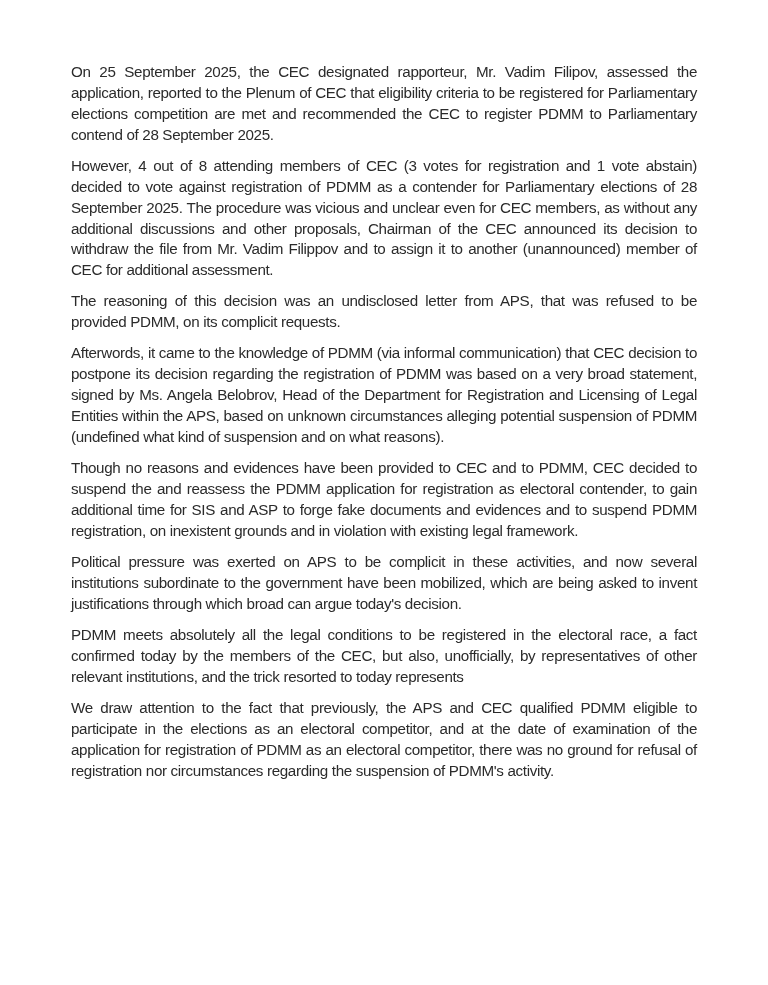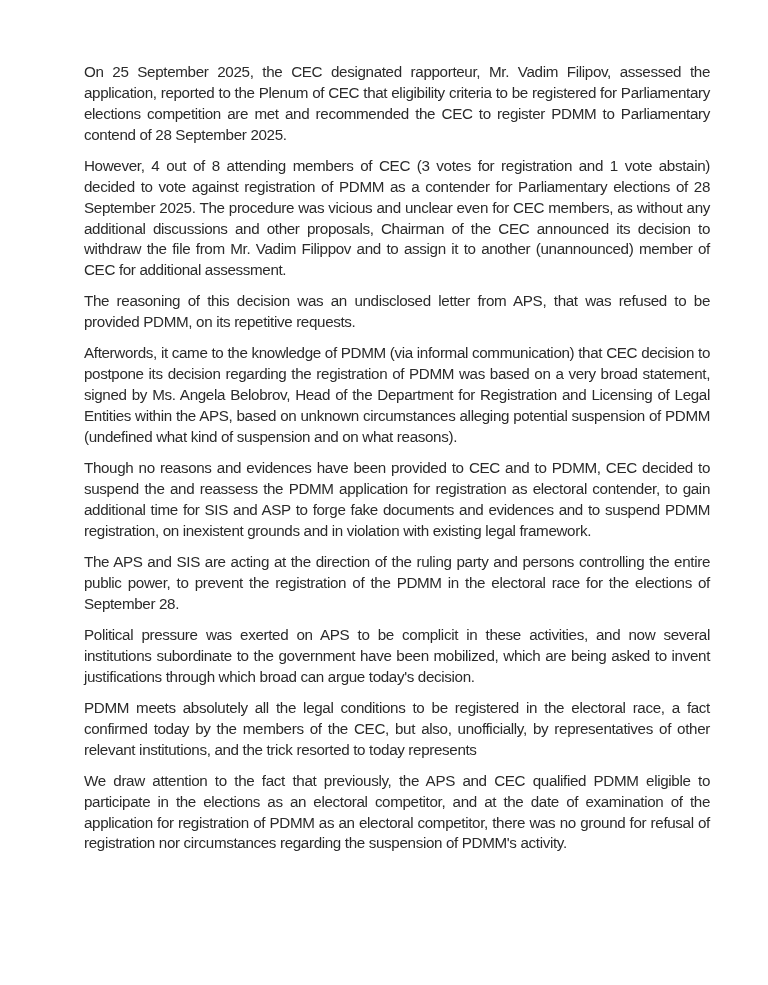--- a/index.html
+++ b/index.html
@@ -8,21 +8,21 @@
       background: #ffffff;
     }
     body {
       width: 768px;
       height: 985px;
       overflow: hidden;
       position: relative;
     }
     .page {
       position: absolute;
-      left: 84px;
+      left: 71px;
       top: 62px;
       width: 626px;
       color: #2b2b2b;
       font-family: "Liberation Sans", sans-serif;
       font-size: 15.2px;
       line-height: 20.9px;
       letter-spacing: -0.35px;
       word-spacing: 0px;
     }
     .page p {
@@ -32,20 +32,19 @@
       font-stretch: condensed;
       transform-origin: left top;
     }
   </style>
 </head>
 <body>
 
 <div class="page">
   <p>On 25 September 2025, the CEC designated rapporteur, Mr. Vadim Filipov, assessed the application, reported to the Plenum of CEC that eligibility criteria to be registered for Parliamentary elections competition are met and recommended the CEC to register PDMM to Parliamentary contend of 28 September 2025.</p>
   <p>However, 4 out of 8 attending members of CEC (3 votes for registration and 1 vote abstain) decided to vote against registration of PDMM as a contender for Parliamentary elections of 28 September 2025. The procedure was vicious and unclear even for CEC members, as without any additional discussions and other proposals, Chairman of the CEC announced its decision to withdraw the file from Mr. Vadim Filippov and to assign it to another (unannounced) member of CEC for additional assessment.</p>
-  <p>The reasoning of this decision was an undisclosed letter from APS, that was refused to be provided PDMM, on its repetitive requests.</p>
+  <p>The reasoning of this decision was an undisclosed letter from APS, that was refused to be provided PDMM, on its complicit requests.</p>
   <p>Afterwords, it came to the knowledge of PDMM (via informal communication) that CEC decision to postpone its decision regarding the registration of PDMM was based on a very broad statement, signed by Ms. Angela Belobrov, Head of the Department for Registration and Licensing of Legal Entities within the APS, based on unknown circumstances alleging potential suspension of PDMM (undefined what kind of suspension and on what reasons).</p>
   <p>Though no reasons and evidences have been provided to CEC and to PDMM, CEC decided to suspend the and reassess the PDMM application for registration as electoral contender, to gain additional time for SIS and ASP to forge fake documents and evidences and to suspend PDMM registration, on inexistent grounds and in violation with existing legal framework.</p>
-  <p>The APS and SIS are acting at the direction of the ruling party and persons controlling the entire public power, to prevent the registration of the PDMM in the electoral race for the elections of September 28.</p>
   <p>Political pressure was exerted on APS to be complicit in these activities, and now several institutions subordinate to the government have been mobilized, which are being asked to invent justifications through which broad can argue today's decision.</p>
   <p>PDMM meets absolutely all the legal conditions to be registered in the electoral race, a fact confirmed today by the members of the CEC, but also, unofficially, by representatives of other relevant institutions, and the trick resorted to today represents</p>
   <p>We draw attention to the fact that previously, the APS and CEC qualified PDMM eligible to participate in the elections as an electoral competitor, and at the date of examination of the application for registration of PDMM as an electoral competitor, there was no ground for refusal of registration nor circumstances regarding the suspension of PDMM's activity.</p>
 </div>
 
 </body></html>

